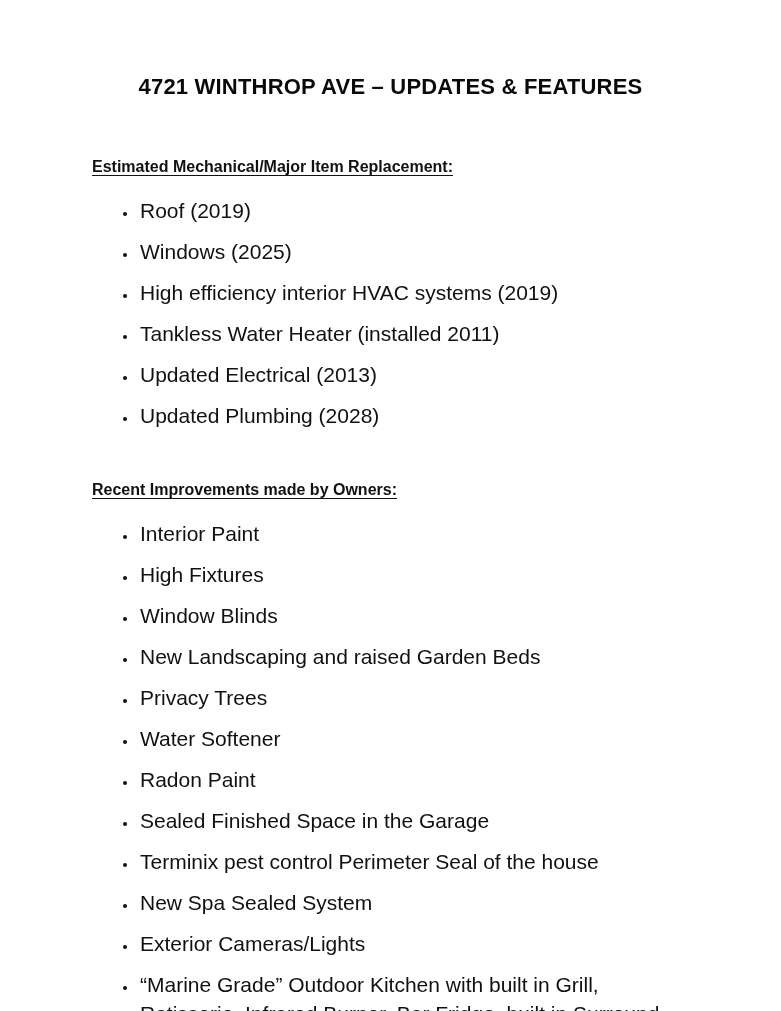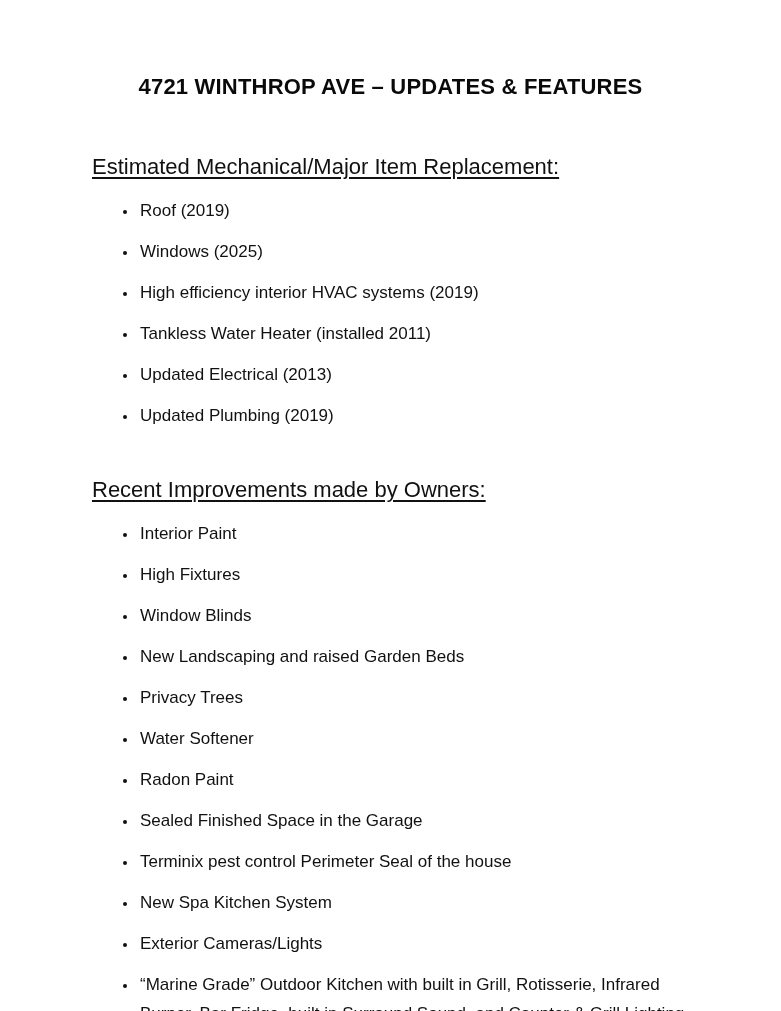--- a/index.html
+++ b/index.html
@@ -23,34 +23,34 @@
     font-weight: 700;
     line-height: 26px;
     text-align: center;
     letter-spacing: 0.2px;
     color: #0a0a0a;
     white-space: nowrap;
   }
   .section { margin-top: 56px; }
   .section:nth-of-type(2) { margin-top: 49px; }
   .section-heading {
-    font-size: 22px;
-    font-weight: 400;
+    font-size: 16px;
+    font-weight: 700;
     line-height: 21px;
     text-decoration: underline;
     text-underline-offset: 3px;
     color: #111111;
   }
   ul.bullet-list {
     margin-top: 19px;
     padding-left: 46px;
     list-style: disc outside;
   }
   ul.bullet-list li {
-    font-size: 17px;
+    font-size: 21px;
     line-height: 29px;
     margin-bottom: 1px;
     padding-left: 2px;
     color: #111111;
     max-width: 560px;
     margin-top: 12px;
   }
   ul.bullet-list li::marker { font-size: 14px; }
 </style>
 </head>
@@ -61,35 +61,35 @@
 
   <div>
   <div class="section">
     <div class="section-heading">Estimated Mechanical/Major Item Replacement:</div>
     <ul class="bullet-list">
           <li>Roof (2019)</li>
           <li>Windows (2025)</li>
           <li>High efficiency interior HVAC systems (2019)</li>
           <li>Tankless Water Heater (installed 2011)</li>
           <li>Updated Electrical (2013)</li>
-          <li>Updated Plumbing (2019)</li>
+          <li>Updated Plumbing (2028)</li>
         </ul>
   </div>
 
   <div class="section">
     <div class="section-heading">Recent Improvements made by Owners:</div>
     <ul class="bullet-list">
           <li>Interior Paint</li>
           <li>High Fixtures</li>
           <li>Window Blinds</li>
           <li>New Landscaping and raised Garden Beds</li>
           <li>Privacy Trees</li>
           <li>Water Softener</li>
           <li>Radon Paint</li>
           <li>Sealed Finished Space in the Garage</li>
           <li>Terminix pest control Perimeter Seal of the house</li>
-          <li>New Spa Kitchen System</li>
+          <li>New Spa Sealed System</li>
           <li>Exterior Cameras/Lights</li>
           <li>“Marine Grade” Outdoor Kitchen with built in Grill, Rotisserie, Infrared Burner, Bar Fridge, built in Surround Sound, and Counter &amp; Grill Lighting (by Paradise Grills)</li>
         </ul>
   </div>
 </div>
 </div>
 
 </body></html>

